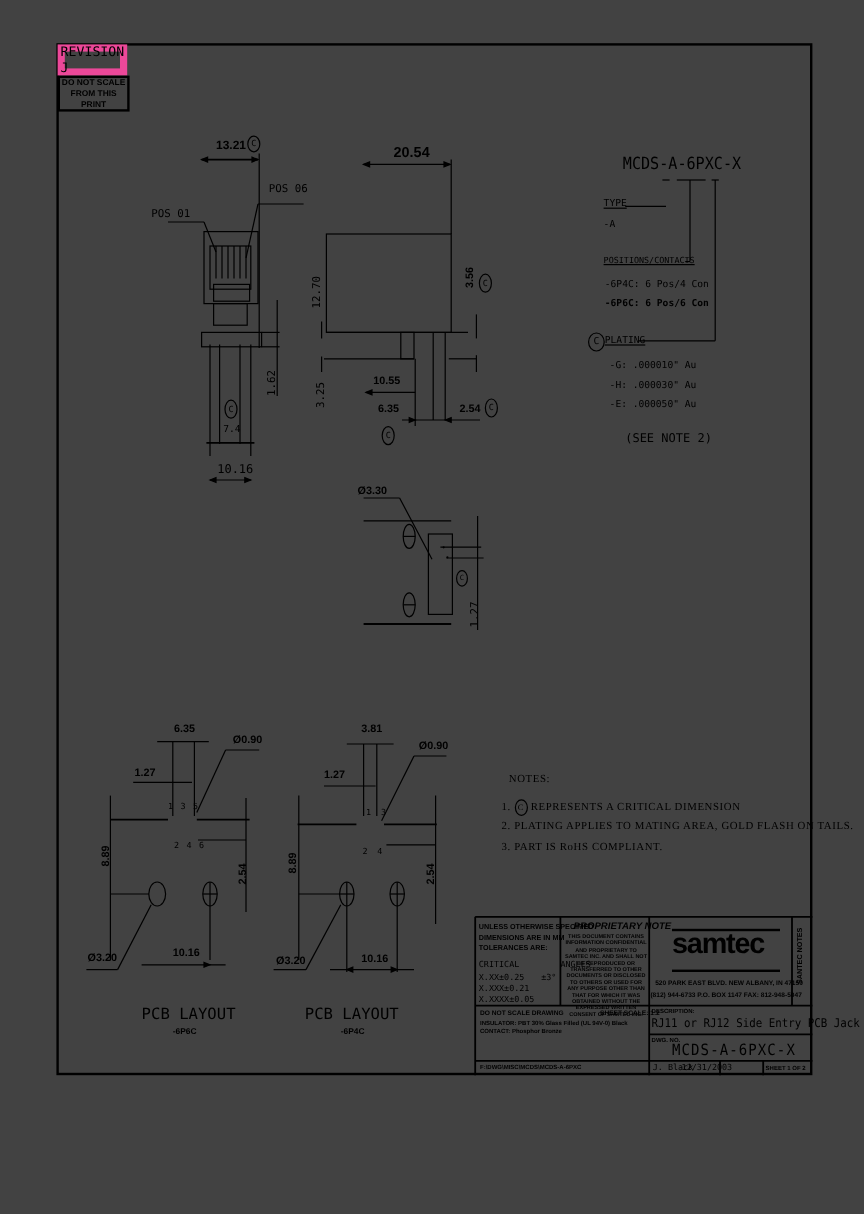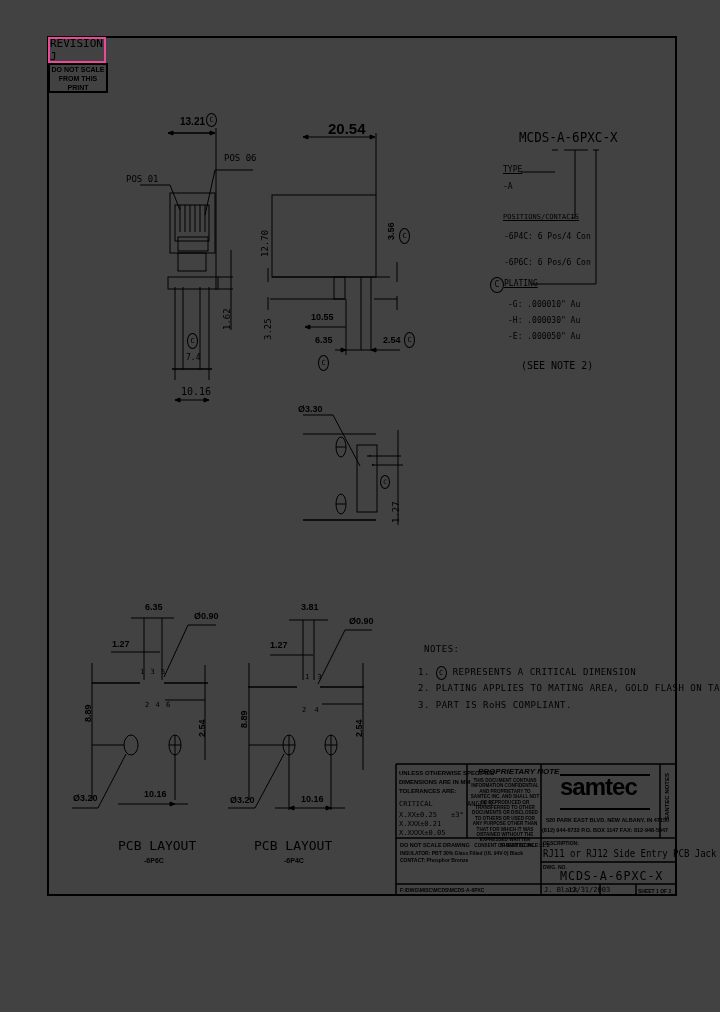--- a/index.html
+++ b/index.html
@@ -2,25 +2,25 @@
 <html><head>
 <meta charset="utf-8">
 <style>
   html,body{margin:0;padding:0;background:#424242;}
   body{width:720px;height:1012px;position:relative;overflow:hidden;font-family:"DejaVu Sans Mono","Liberation Mono",monospace;color:#000;}
   .sheet{position:absolute;left:47px;top:36px;width:630px;height:860px;border:2px solid #000;box-sizing:border-box;}
   .abs{position:absolute;}
   svg{position:absolute;left:0;top:0;}
   .txt{position:absolute;white-space:nowrap;color:#000;line-height:1;}
   .bold{font-weight:bold;font-family:"Liberation Sans",sans-serif;}
-  .rev-box{position:absolute;left:48px;top:37px;width:58px;height:26px;border:2px solid #ec4899;box-sizing:border-box;font-size:11px;display:flex;align-items:center;justify-content:center;}
+  .rev-box{position:absolute;left:48px;top:37px;width:58px;height:26px;border:6px solid #ec4899;box-sizing:border-box;font-size:11px;display:flex;align-items:center;justify-content:center;}
   .dns-box{position:absolute;left:48px;top:63px;width:60px;height:30px;border:2px solid #000;box-sizing:border-box;font-size:7px;font-weight:bold;text-align:center;display:flex;flex-direction:column;justify-content:center;line-height:9px;font-family:"Liberation Sans",sans-serif;}
   .tiny{font-size:6px;font-family:"Liberation Sans",sans-serif;font-weight:bold;}
   .small{font-size:8px;}
-  .note{font-size:9px;letter-spacing:0.5px;}
+  .note{font-size:9px;letter-spacing:0.5px;font-family:Liberation Serif, serif;}
   .rot{transform:rotate(-90deg);transform-origin:left top;}
   .samtec{font-family:"Liberation Sans",sans-serif;font-weight:bold;font-size:24px;letter-spacing:-1px;}
 </style>
 </head>
 <body>
 
 <div class="sheet"></div>
 
 <div class="rev-box">
     <span>REVISION J</span>
@@ -179,38 +179,38 @@
     <line x1="600" y1="884" x2="600" y2="896"></line>
     <line x1="636" y1="884" x2="636" y2="896"></line>
   </g>
 </svg>
 
 <div class="txt" style="left:519px;top:130px;font-size:14px;letter-spacing:0px;transform:scaleX(0.9);transform-origin:left top;">MCDS-A-6PXC-X</div>
 <div class="txt small" style="left:503px;top:166px;text-decoration:underline;">TYPE</div>
 <div class="txt small" style="left:503px;top:183px;">-A</div>
 <div class="txt" style="left:503px;top:214px;font-size:7px;text-decoration:underline;">POSITIONS/CONTACTS</div>
 <div class="txt small" style="left:504px;top:233px;">-6P4C: 6 Pos/4 Con</div>
-<div class="txt small" style="left:504px;top:259px;">-6P6C: 6 Pos/6 Con</div>
+<div class="txt small" style="left:504px;top:249px;font-weight:bold;">-6P6C: 6 Pos/6 Con</div>
 <div class="txt" style="left:490px;top:277px;width:12px;height:14px;border:1px solid #000;border-radius:50%;font-size:8px;text-align:center;line-height:14px;">C</div>
 <div class="txt small" style="left:504px;top:280px;text-decoration:underline;">PLATING</div>
 <div class="txt small" style="left:508px;top:301px;">-G: .000010" Au</div>
 <div class="txt small" style="left:508px;top:317px;">-H: .000030" Au</div>
 <div class="txt small" style="left:508px;top:333px;">-E: .000050" Au</div>
 <div class="txt" style="left:521px;top:361px;font-size:10px;">(SEE NOTE 2)</div>
 
 <div class="txt bold" style="left:180px;top:117px;font-size:10px;">13.21</div>
 <div class="txt" style="left:206px;top:113px;width:9px;height:12px;border:1px solid #000;border-radius:50%;font-size:7px;text-align:center;line-height:12px;">C</div>
 <div class="txt" style="left:126px;top:175px;font-size:9px;">POS 01</div>
 <div class="txt" style="left:224px;top:154px;font-size:9px;">POS 06</div>
 <div class="txt rot" style="left:223px;top:330px;font-size:9px;">1.62</div>
 <div class="txt" style="left:187px;top:333px;width:9px;height:14px;border:1px solid #000;border-radius:50%;font-size:7px;text-align:center;line-height:14px;">C</div>
 <div class="txt" style="left:186px;top:354px;font-size:8px;">7.4</div>
 <div class="txt" style="left:181px;top:387px;font-size:10px;">10.16</div>
 
-<div class="txt bold" style="left:328px;top:121px;font-size:15px;">20.54</div>
+<div class="txt bold" style="left:328px;top:121px;font-size:12px;">20.54</div>
 <div class="txt rot" style="left:261px;top:257px;font-size:9px;">12.70</div>
 <div class="txt rot bold" style="left:387px;top:240px;font-size:9px;">3.56</div>
 <div class="txt" style="left:399px;top:228px;width:9px;height:14px;border:1px solid #000;border-radius:50%;font-size:7px;text-align:center;line-height:14px;">C</div>
 <div class="txt rot" style="left:264px;top:340px;font-size:9px;">3.25</div>
 <div class="txt bold" style="left:311px;top:313px;font-size:9px;">10.55</div>
 <div class="txt bold" style="left:315px;top:336px;font-size:9px;">6.35</div>
 <div class="txt" style="left:318px;top:355px;width:9px;height:14px;border:1px solid #000;border-radius:50%;font-size:7px;text-align:center;line-height:14px;">C</div>
 <div class="txt bold" style="left:383px;top:336px;font-size:9px;">2.54</div>
 <div class="txt" style="left:404px;top:332px;width:9px;height:14px;border:1px solid #000;border-radius:50%;font-size:7px;text-align:center;line-height:14px;">C</div>
 

